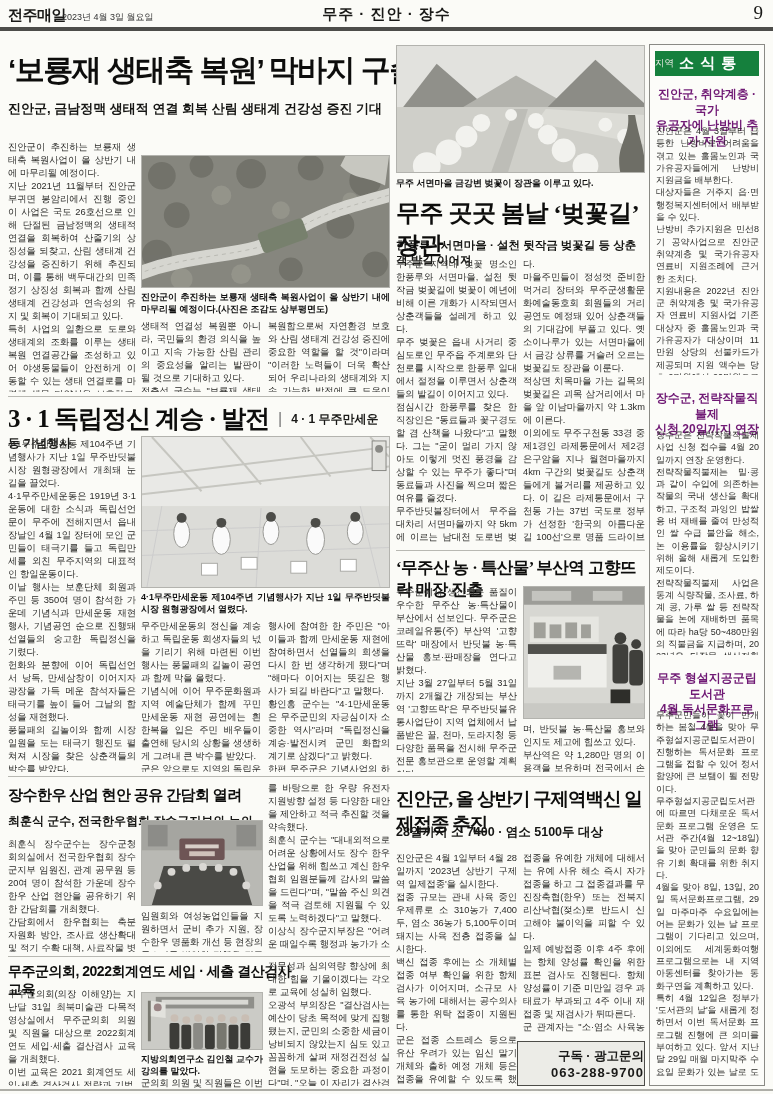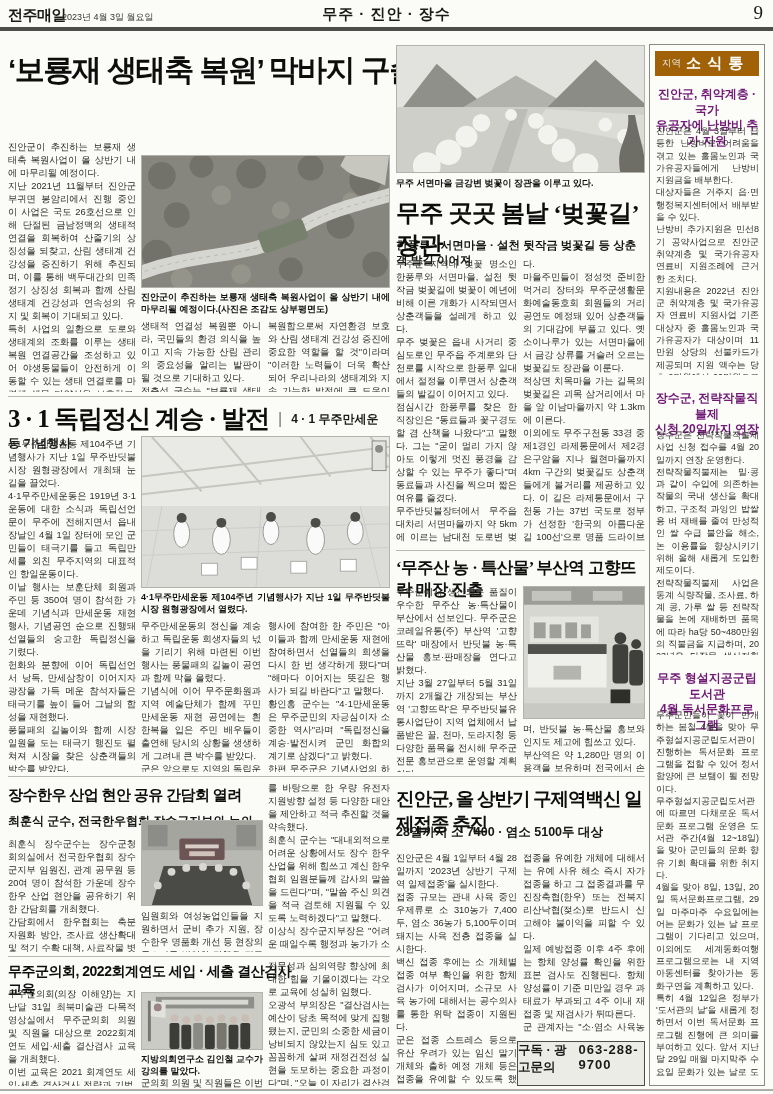--- a/index.html
+++ b/index.html
@@ -17,39 +17,40 @@
   .photo svg{display:block;width:100%;height:100%}
   .rule-h{background:#b8b8b2}
   .rule-v{background:#d2d2cc}
   .headline{color:#0d0d0c}
   .subhead{font-weight:700;color:#161614}
   .sidebar{border:1px solid #8a8a85;background:#fcfcf9}
   .sb-title{font-size:12px;line-height:15.5px;font-weight:800;text-align:center;
             white-space:pre-line;color:#701a75}
   .sb-body{font-size:9px;line-height:12.3px;text-align:justify;white-space:pre-line;
            overflow:hidden;word-break:break-all;color:#2b2b29}
-  .adbox{border:1.5px solid #4c4c48;background:#ecece7;display:flex;
-         align-items:flex-start;justify-content:center;}
+  .adbox{border:1.5px solid #4c4c48;background:#ecece7;display:flex;flex-direction:column;
+         align-items:flex-end;justify-content:center;}
 </style>
 </head>
 <body>
 
 <div class="page">
 
   <div class="abs" style="left:0;top:0;width:773px;height:31px">
     <div class="abs" style="left:8px;top:6px;font-size:15px;font-weight:900;letter-spacing:-0.5px">전주매일</div>
     <div class="abs" style="left:62px;top:11px;font-size:9px;color:#333">2023년 4월 3일 월요일</div>
     <div class="abs" style="left:0;top:5px;width:773px;text-align:center;font-size:15px;font-weight:700;letter-spacing:1px">무주 · 진안 · 장수</div>
     <div class="abs serif" style="right:10px;top:2px;font-size:19px">9</div>
     <div class="abs" style="left:0;top:27px;width:773px;height:4px;background:#4d4d4a"></div>
   </div>
 
   <div class="abs rule-v" style="left:392px;top:46px;height:1040px"></div>
 
   <div class="abs headline" style="left:8px;top:50px;width:382px;font-size:30px;font-weight:900;letter-spacing:-1.5px;white-space:nowrap">‘보룡재 생태축 복원’ 막바지 구슬땀</div>
+  <div class="abs subhead" style="left:8px;top:100px;width:382px;font-size:13px">진안군, 금남정맥 생태적 연결 회복 산림 생태계 건강성 증진 기대</div>
   <div class="abs body-col" style="left:8px;top:141px;width:128px;height:251px">진안군이 추진하는 보룡재 생태축 복원사업이 올 상반기 내에 마무리될 예정이다.
 지난 2021년 11월부터 진안군 부귀면 봉암리에서 진행 중인 이 사업은 국도 26호선으로 인해 단절된 금남정맥의 생태적 연결을 회복하여 산줄기의 상징성을 되찾고, 산림 생태계 건강성을 증진하기 위해 추진되며, 이를 통해 백두대간의 민족정기 상징성 회복과 함께 산림 생태계 건강성과 연속성의 유지 및 회복이 기대되고 있다.
 특히 사업의 일환으로 도로와 생태계의 조화를 이루는 생태복원 연결공간을 조성하고 있어 야생동물들이 안전하게 이동할 수 있는 생태 연결로를 마련해 생물 다양성을 보호하고, 로드킬 예방에 도움이 될 것으로 기대되고 있다.
 또한, 지속 가능한 산림 관리 방안을 도입해 산림 생태계의 건강성을 강화하고, 이를 토대로 지역 주민들의 삶의 질 향상에 기여할 계획이다.
 군은 이번 사업이 백두대간·정맥의</div>
 
   <div class="abs photo" style="left:141px;top:155px;width:249px;height:133px">
     <svg viewBox="0 0 249 133" preserveAspectRatio="none">
       <rect width="249" height="133" fill="#86867e"></rect>
       <g fill="#6f6f67" opacity="0.85">
@@ -309,21 +310,21 @@
   <div class="abs body-col" style="left:523px;top:852px;width:122px;height:180px">접종을 유예한 개체에 대해서는 유예 사유 해소 즉시 자가접종을 하고 그 접종결과를 무진장축협(한우) 또는 전북지리산낙협(젖소)로 반드시 신고해야 불이익을 피할 수 있다.
 일제 예방접종 이후 4주 후에는 항체 양성률 확인을 위한 표본 검사도 진행된다. 항체 양성률이 기준 미만일 경우 과태료가 부과되고 4주 이내 재접종 및 재검사가 뒤따른다.
 군 관계자는 "소·염소 사육농가에서는 빠짐없이 접종에 협조해 달라"며 "우리 군은 빈틈없는 방역관리로 가축질병 예방에 최선을 다하겠다"고 말했다.   /진안=우태민 기자</div>
 
   <div class="abs adbox" style="left:517px;top:1041px;width:128px;height:45px">
     <div style="font-size:12.5px;font-weight:800">구독 · 광고문의</div>
     <div style="font-size:13px;font-weight:800;letter-spacing:1px">063-288-9700</div>
   </div>
 
   <div class="abs sidebar" style="left:649px;top:44px;width:116px;height:1042px">
-    <div style="position:absolute;left:5px;top:6px;width:104px;height:25px;background:#a16207;color:#fff;display:flex;align-items:center;padding-left:7px">
+    <div style="position:absolute;left:5px;top:6px;width:104px;height:25px;background:#15803d;color:#fff;display:flex;align-items:center;">
       <span style="font-size:9.5px;margin-right:5px;color:#e8e8e4">지역</span>
       <span style="font-size:15px;font-weight:900;letter-spacing:1px">소 식 통</span>
     </div>
 
     <div class="sb-title" style="position:absolute;left:5px;top:42px;width:104px;height:33px">진안군, 취약계층 · 국가
 유공자에 난방비 추가 지원</div>
     <div class="sb-body" style="position:absolute;left:6px;top:80px;width:103px;height:250px">진안군은 4월 3일부터 급등한 난방비로 어려움을 겪고 있는 홀몸노인과 국가유공자들에게 난방비 지원금을 배부한다.
 대상자들은 거주지 읍·면 행정복지센터에서 배부받을 수 있다.
 난방비 추가지원은 민선8기 공약사업으로 진안군 취약계층 및 국가유공자 연료비 지원조례에 근거한 조치다.
 지원내용은 2022년 진안군 취약계층 및 국가유공자 연료비 지원사업 기존 대상자 중 홀몸노인과 국가유공자가 대상이며 11만원 상당의 선불카드가 제공되며 지원 액수는 당초 9만원에서 20만원으로 상향 조정돼 지급된다.

